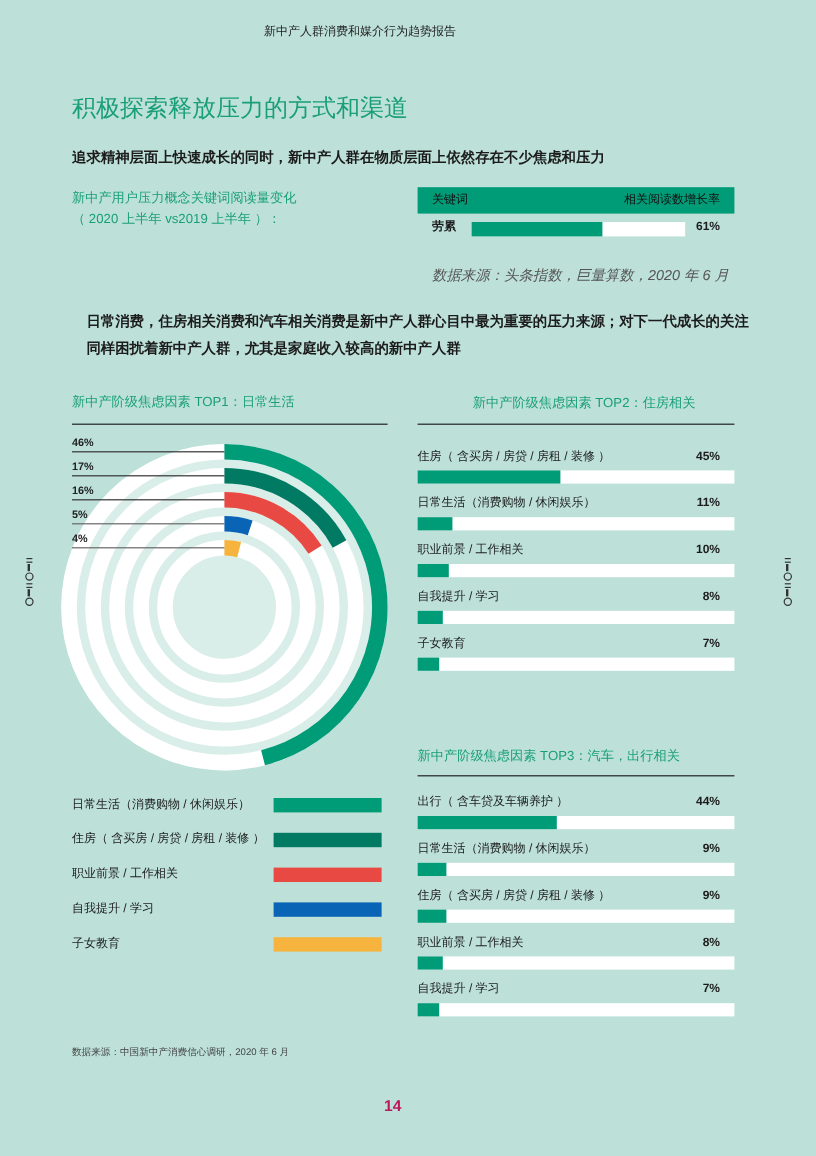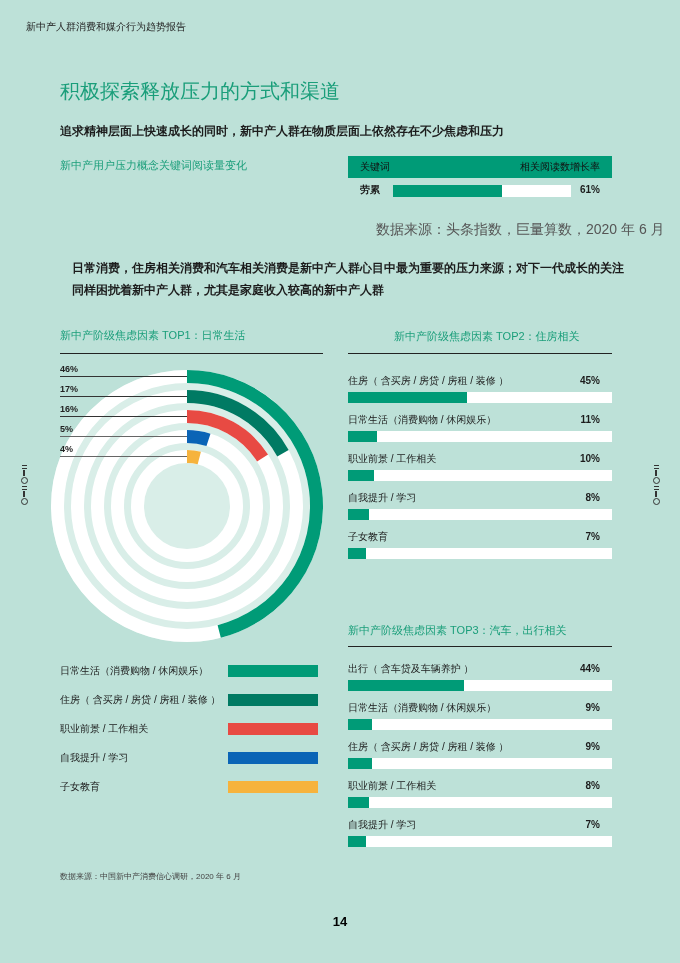--- a/index.html
+++ b/index.html
@@ -3,35 +3,35 @@
 <meta charset="utf-8">
 <style>
   html, body { margin: 0; padding: 0; }
   body {
     width: 680px; height: 963px; position: relative; overflow: hidden;
     background: #bde1d8;
     font-family: "Liberation Sans", "DejaVu Sans", sans-serif;
     color: #1c1c1c;
   }
   .abs { position: absolute; }
-  .report-title { left: 0; width: 600px; top: 20px; font-size: 10px; line-height: 14px; color: #222; margin-left: 26px; }
+  .report-title { left: 0; width: 600px; top: 20px; text-align: center; font-size: 10px; line-height: 14px; color: #222; }
   .page-title { left: 60px; top: 79px; font-size: 20px; line-height: 24px; color: #1a9e7a; white-space: nowrap; text-align: right; }
   .subtitle { left: 60px; top: 123px; font-size: 12px; line-height: 16px; font-weight: bold; color: #1c1c1c; white-space: nowrap; }
   .caption { left: 60px; top: 156px; font-size: 11px; line-height: 18px; color: #1a9e7a; }
 
   .kw-table { left: 348px; top: 156px; width: 264px; text-align: center; }
   .kw-head { height: 22px; background: #009b77; position: relative; font-size: 10px; line-height: 22px; color: #111; }
   .kw-head .c1 { position: absolute; left: 12px; }
   .kw-head .c2 { position: absolute; right: 12px; }
   .kw-row { position: relative; height: 21px; }
   .kw-row .kw { position: absolute; left: 12px; top: 6px; font-size: 10px; line-height: 12px; font-weight: bold; }
   .kw-row .track { position: absolute; left: 45px; top: 7px; width: 178px; height: 12px; background: #fff; }
   .kw-row .fill { height: 100%; background: #009b77; }
   .kw-row .pct { position: absolute; right: 12px; top: 6px; font-size: 10px; line-height: 12px; font-weight: bold; }
-  .kw-source { position: absolute; left: 28px; top: 68px; font-size: 14px; line-height: 10px; color: #555; white-space: nowrap; }
+  .kw-source { position: absolute; left: 12px; top: 68px; font-size: 12px; line-height: 10px; color: #555; white-space: nowrap; font-style: italic; }
 
   .paragraph { left: 60px; top: 257px; width: 556px; font-size: 12px; line-height: 22px; font-weight: bold; color: #1c1c1c; margin-left: 12px; }
 
   .sec-heading { font-size: 11px; line-height: 14px; color: #1a9e7a; white-space: nowrap; }
   .rule { height: 1px; background: #222; }
 
   .ring-line { left: 60px; width: 127px; height: 1px; background: #333; }
   .ring-label { left: 60px; font-size: 9px; line-height: 11px; font-weight: bold; color: #222; }
 
   .legend { left: 60px; top: 664px; width: 258px; }
@@ -40,36 +40,37 @@
   .legend-row .sw { position: absolute; left: 168px; top: 1px; width: 90px; height: 12px; }
 
   .bar-list { width: 264px; }
   .bar-item { position: relative; height: 39px; }
   .bar-item .lbl { position: absolute; left: 0; top: 0; font-size: 10px; line-height: 16px; white-space: nowrap; }
   .bar-item .pct { position: absolute; right: 12px; top: 0; font-size: 10px; line-height: 16px; font-weight: bold; }
   .bar-item .track { position: absolute; left: 0; top: 19px; width: 264px; height: 11px; background: #fff; }
   .bar-item .fill { height: 100%; background: #009b77; }
 
   .source-bottom { left: 60px; top: 872px; font-size: 8px; line-height: 10px; color: #444; white-space: nowrap; }
-  .page-num { left: 320px; width: 40px; top: 914px; text-align: center; font-size: 13px; line-height: 15px; font-weight: bold; color: #000000; }
+  .page-num { left: 320px; width: 40px; top: 914px; font-size: 13px; line-height: 15px; font-weight: bold; color: #be185d; }
 
   .side-deco { width: 8px; display: flex; flex-direction: column; align-items: center; }
   .side-deco .eq { width: 5px; height: 4px; border-top: 1px solid #333; border-bottom: 1px solid #333; box-sizing: border-box; margin-bottom: 1px; }
   .side-deco .vb { width: 1.5px; height: 6px; background: #333; margin-bottom: 1px; }
   .side-deco .oc { width: 5px; height: 5px; border: 1.3px solid #333; border-radius: 50%; margin-bottom: 2px; }
 </style>
 </head>
 <body>
 
 <div class="abs report-title">新中产人群消费和媒介行为趋势报告</div>
 <div class="abs page-title">积极探索释放压力的方式和渠道</div>
 <div class="abs subtitle">追求精神层面上快速成长的同时，新中产人群在物质层面上依然存在不少焦虑和压力</div>
 
 <div class="abs caption">
   <div>新中产用户压力概念关键词阅读量变化</div>
+  <div>（ 2020 上半年 vs2019 上半年 ）：</div>
 </div>
 
 <div class="abs kw-table">
   <div class="kw-head">
     <span class="c1">关键词</span>
     <span class="c2">相关阅读数增长率</span>
   </div>
   <div class="kw-row">
     <span class="kw">劳累</span>
     <div class="track">

